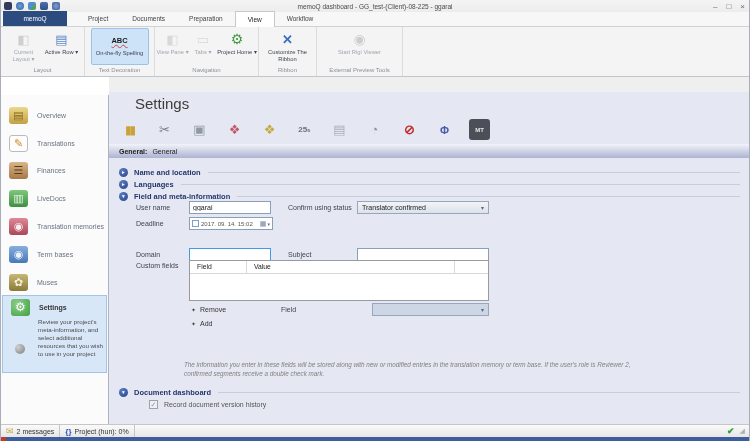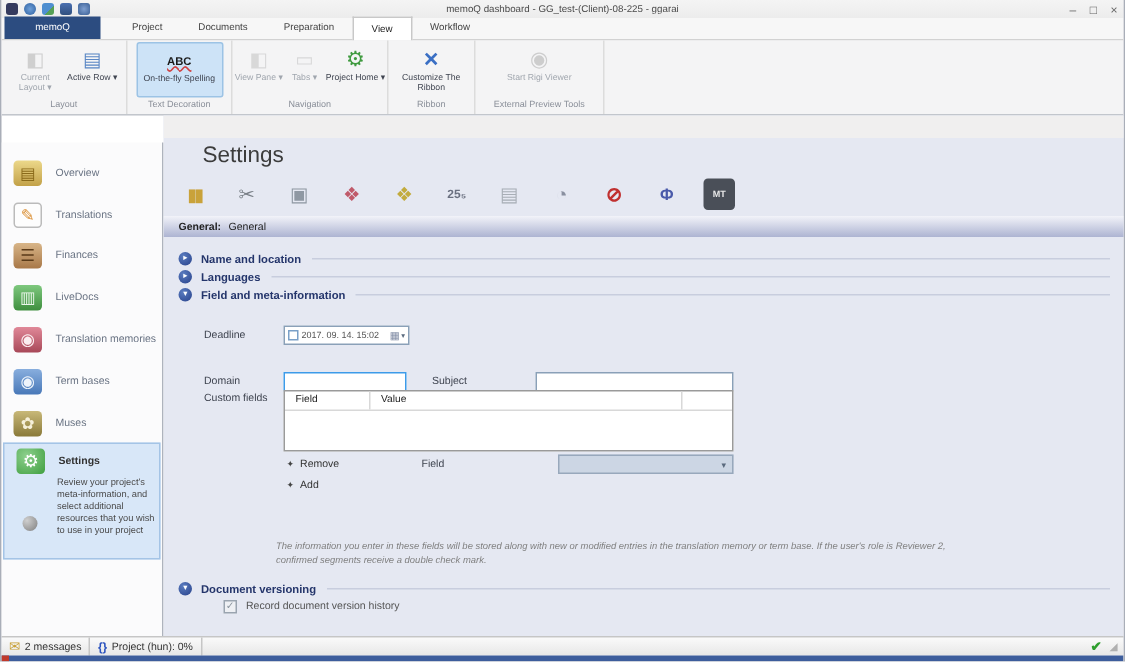--- a/index.html
+++ b/index.html
@@ -274,20 +274,29 @@
       <span class="dot">▸</span>
       <span class="stitle">Languages</span>
       <span class="rule"></span>
     </div>
     <div class="sect" style="top:114px;">
       <span class="dot">▾</span>
       <span class="stitle">Field and meta-information</span>
       <span class="rule"></span>
     </div>
 
+    <div class="frow" style="top:124px;">
+      <span class="flabel" style="left:27px;">User name</span>
+      <input class="txt" style="left: 80px; width: 82px;" value="ggarai">
+      <span class="flabel" style="left:179px;">Confirm using status</span>
+      <div class="combo" style="left:248px;width:132px;">
+        <span class="cval">Translator confirmed</span>
+        <span class="caret">▾</span>
+      </div>
+    </div>
 
     <div class="frow" style="top:140px;">
       <span class="flabel" style="left:27px;">Deadline</span>
       <div class="datebox" style="left:80px;width:84px;">
         <span class="cb"></span>
         <span class="dtext">2017. 09. 14. 15:02</span>
         <span class="cal">▦</span>
         <span class="dd">▾</span>
       </div>
     </div>
@@ -318,21 +327,21 @@
       <span class="caret">▾</span>
     </div>
     <div class="linkrow" style="left:82px;top:240px;">
       <span>Add</span>
     </div>
 
     <div class="note">The information you enter in these fields will be stored along with new or modified entries in the translation memory or term base. If the user's role is Reviewer 2, confirmed segments receive a double check mark.</div>
 
     <div class="sect" style="top:310px;">
       <span class="dot">▾</span>
-      <span class="stitle">Document versioning</span>
+      <span class="stitle">Document dashboard</span>
       <span class="rule"></span>
     </div>
     <div class="chkrow">
       <span class="cb">✓</span>
       <span class="clbl">Record document version history</span>
     </div>
   </div>
 
   <div class="statusbar">
     <div class="sb-item">

